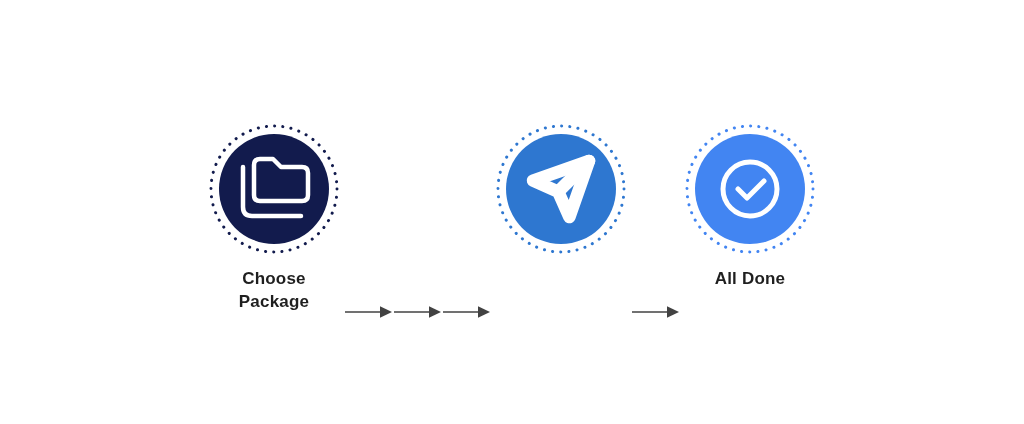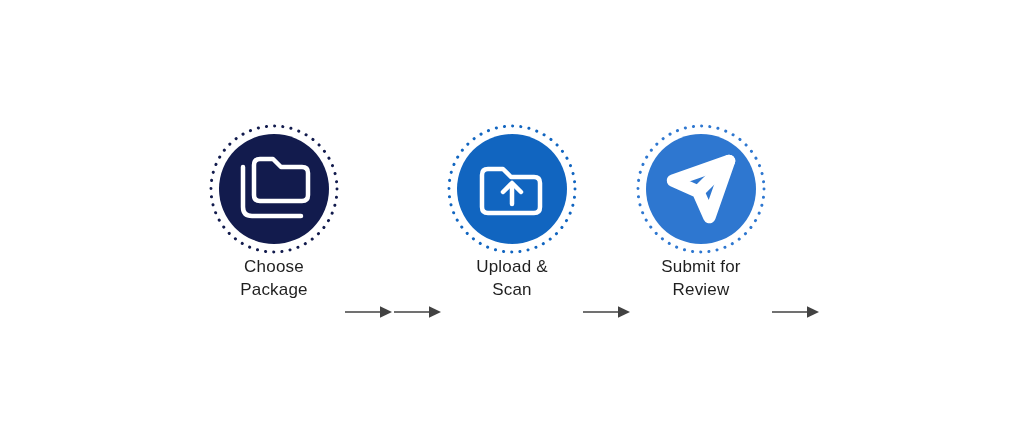--- a/index.html
+++ b/index.html
@@ -41,23 +41,24 @@
     fill: var(--c);
   }
   .node .glyph {
     fill: none;
     stroke: var(--icon-stroke, #ffffff);
     stroke-width: 4.5;
     stroke-linecap: round;
     stroke-linejoin: round;
   }
   .label {
+    margin-top: 12px;
     font-size: 17px;
     line-height: 23px;
-    font-weight: 400;
+    font-weight: 700;
     color: var(--label-color, #1f1f1f);
     text-align: center;
     white-space: pre-line;
     letter-spacing: 0.2px;
   }
   .arrow {
     width: 49px;
     height: 14px;
     margin-top: 182px;
     flex-shrink: 0;
@@ -92,51 +93,47 @@
     <line class="shaft" x1="1" y1="7" x2="38" y2="7"></line>
     <polygon class="head" points="36,1.2 48,7 36,12.8"></polygon>
   </svg>
 
 
   <svg class="arrow" viewBox="0 0 49 14">
     <line class="shaft" x1="1" y1="7" x2="38" y2="7"></line>
     <polygon class="head" points="36,1.2 48,7 36,12.8"></polygon>
   </svg>
 
-  <div class="step" style="--c: #1165c0;">
-    <svg class="node" viewBox="0 0 132 132">
-      <circle class="ring" cx="66" cy="66" r="63"></circle>
-      <circle class="disc" cx="66" cy="66" r="55"></circle>
-      <g class="glyph">
-        <path d="M42 46 h15 l8 8 h23 q6 0 6 6 v24 q0 6 -6 6 H42 q-6 0 -6 -6 V52 q0 -6 6 -6 z"></path>
-        <path d="M66 81 V61"></path>
-        <path d="M57 69 l9 -9 l9 9"></path>
-      </g>
-    </svg>
-    <div class="label">Upload &amp;
-Scan</div>
-  </div>
 
   <svg class="arrow" viewBox="0 0 49 14">
     <line class="shaft" x1="1" y1="7" x2="38" y2="7"></line>
     <polygon class="head" points="36,1.2 48,7 36,12.8"></polygon>
   </svg>
 
   <div class="step" style="--c: #2e77d0;">
     <svg class="node" viewBox="0 0 132 132">
       <circle class="ring" cx="66" cy="66" r="63"></circle>
       <circle class="disc" cx="66" cy="66" r="55"></circle>
       <g class="glyph" transform="translate(32.4,32.4) scale(2.8)" stroke-width="1.6">
         <line x1="22" y1="2" x2="11" y2="13"></line>
         <polygon points="22,2 15,22 11,13 2,9 22,2"></polygon>
       </g>
     </svg>
-    <div class="label">Submit for
-Review</div>
   </div>
 
   <svg class="arrow" viewBox="0 0 49 14">
     <line class="shaft" x1="1" y1="7" x2="38" y2="7"></line>
     <polygon class="head" points="36,1.2 48,7 36,12.8"></polygon>
   </svg>
 
+  <div class="step" style="--c: #4285f2;">
+    <svg class="node" viewBox="0 0 132 132">
+      <circle class="ring" cx="66" cy="66" r="63"></circle>
+      <circle class="disc" cx="66" cy="66" r="55"></circle>
+      <g class="glyph">
+        <circle cx="66" cy="66" r="27" stroke-width="5"></circle>
+        <path d="M54 66 l9 9 l17 -17" stroke-width="5"></path>
+      </g>
+    </svg>
+    <div class="label">All Done</div>
+  </div>
 
 </div>
 
 </body></html>

